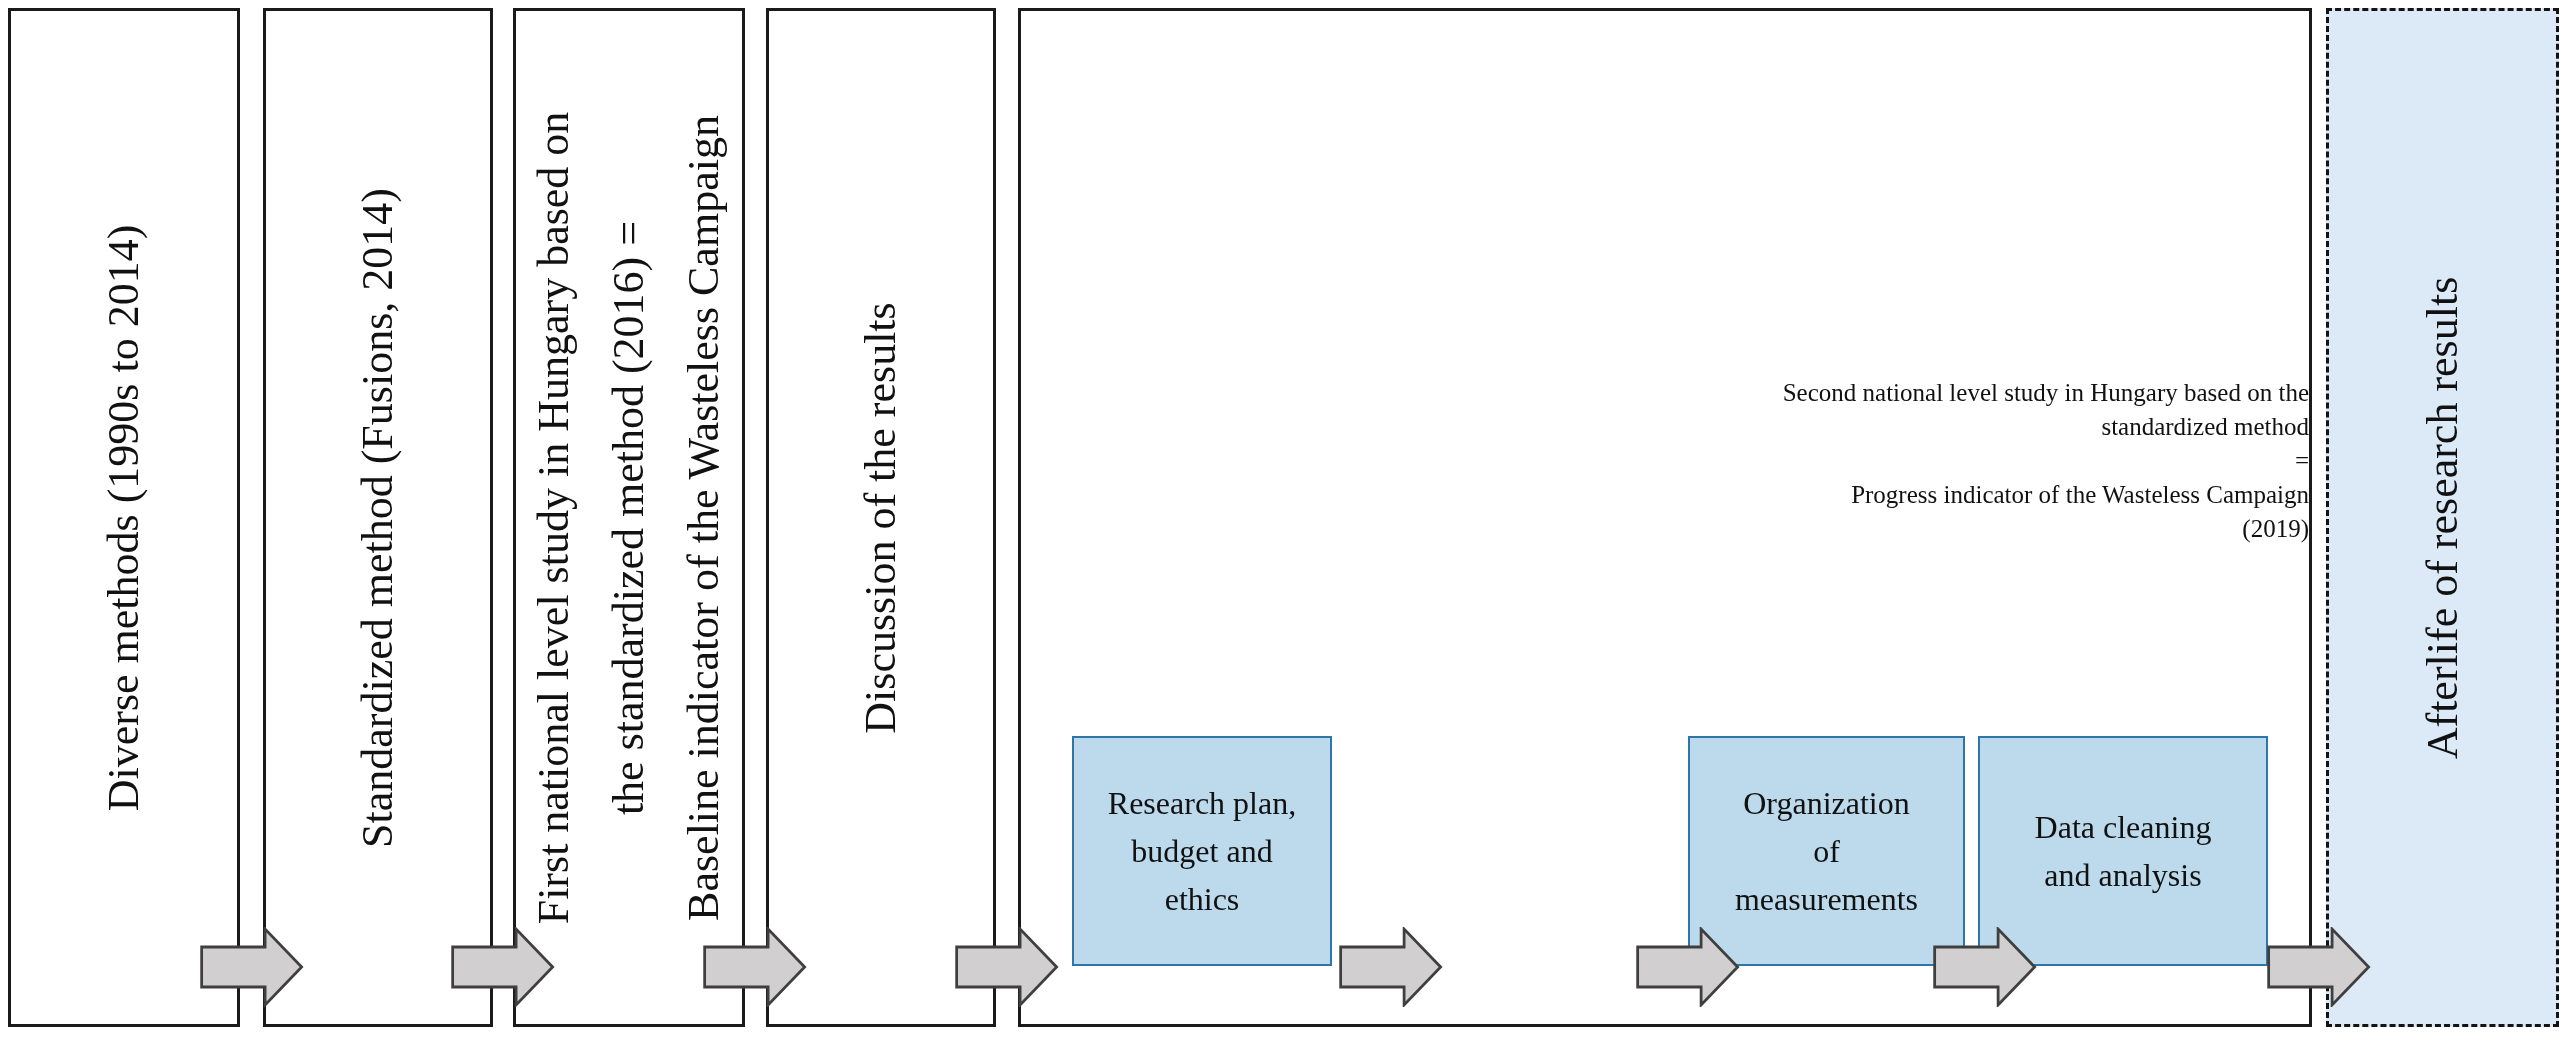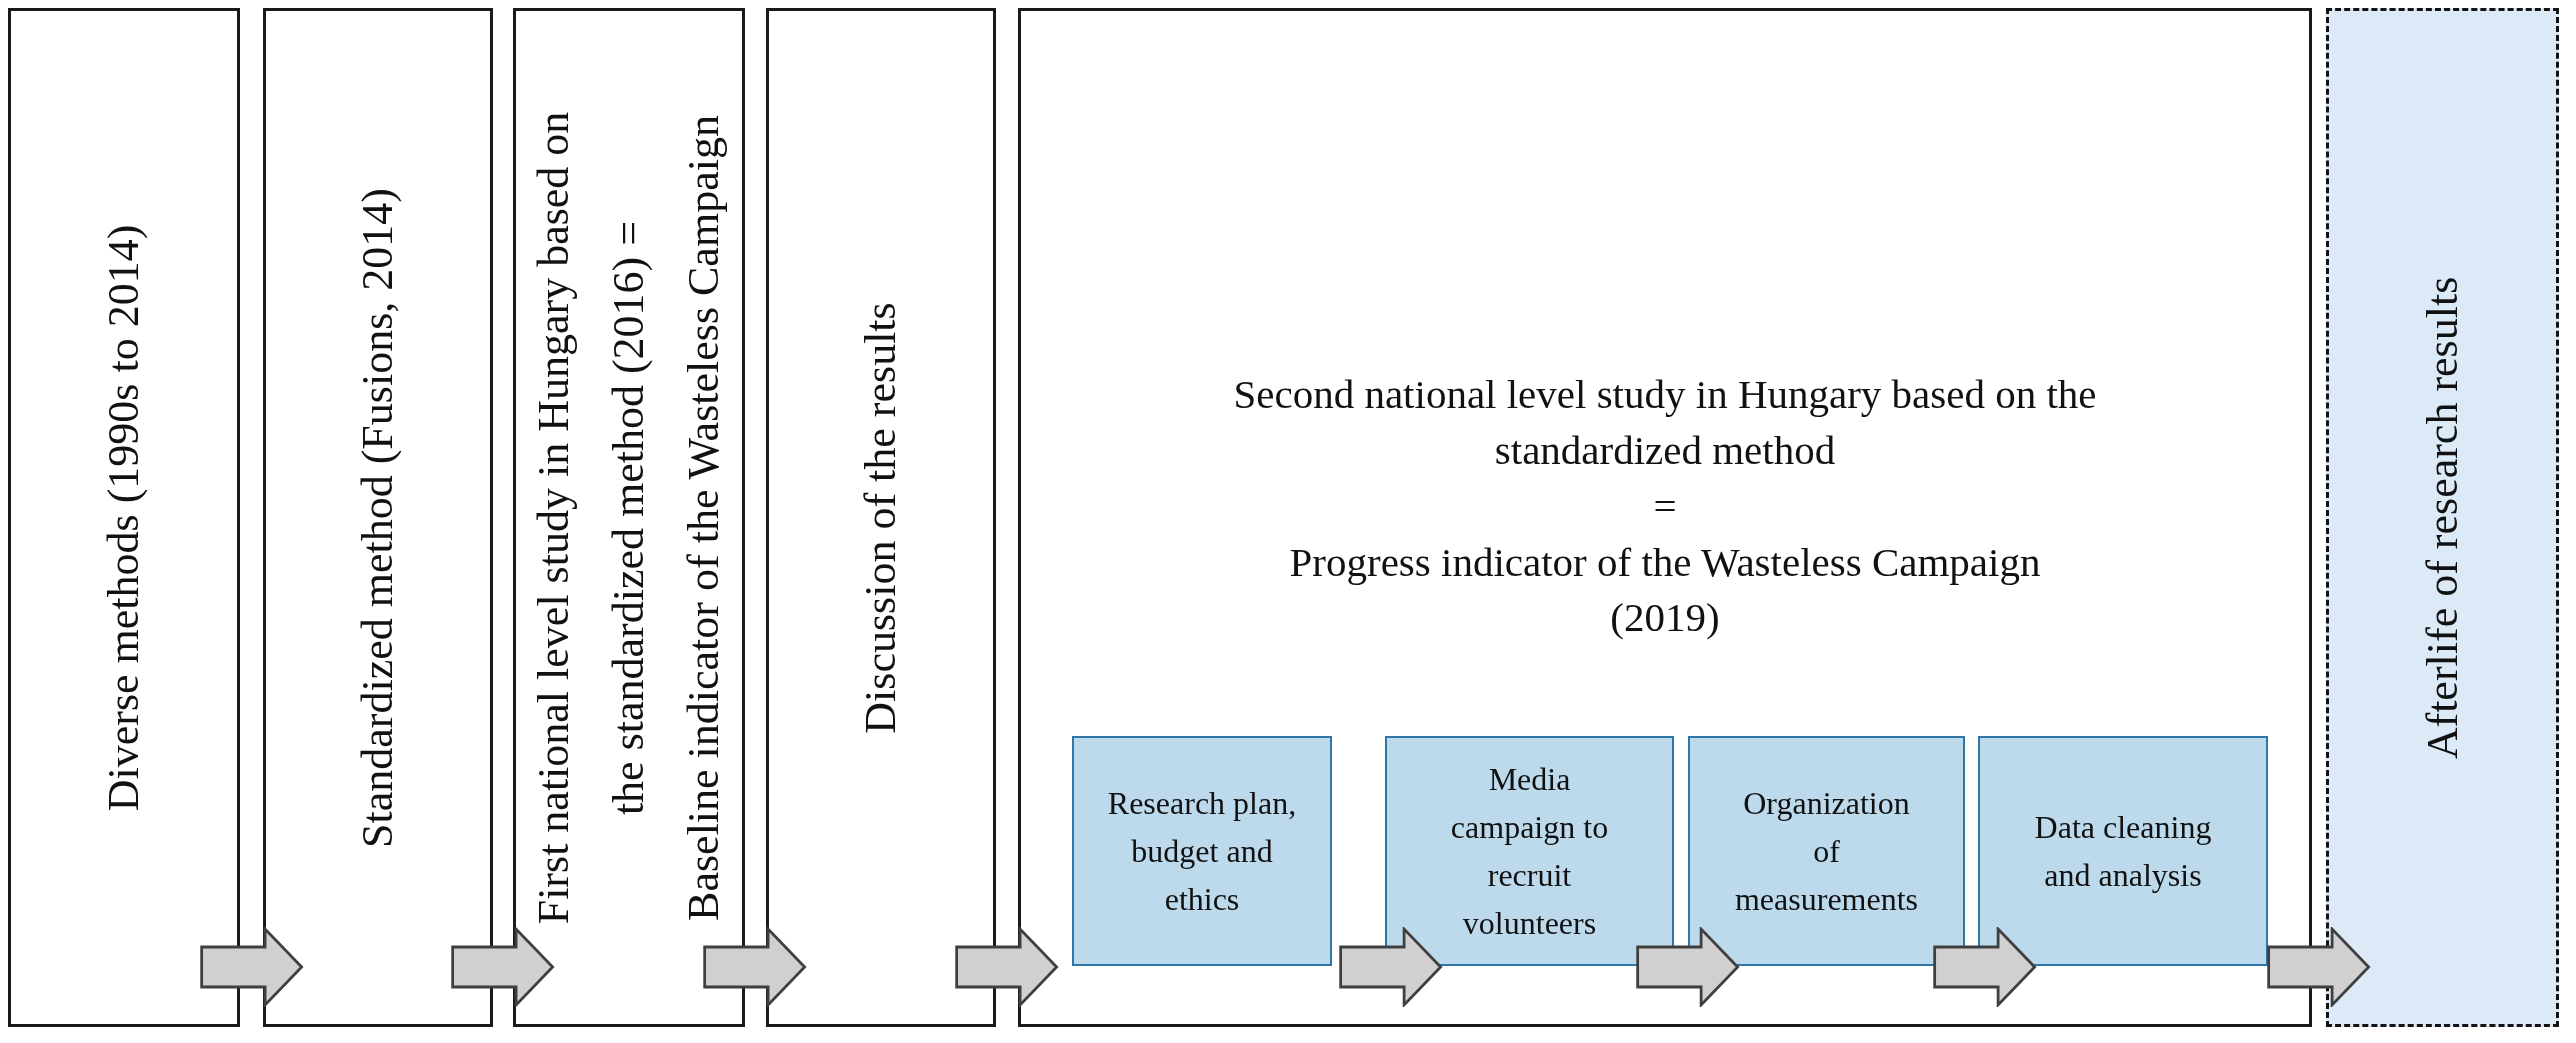--- a/index.html
+++ b/index.html
@@ -35,24 +35,24 @@
     text-align:center;
     font-size:44px;
     line-height:1.7;
     width:982px;
   }
   .rot-single{line-height:1.2;}
   #stage-5-box{left:1018px;width:1294px;}
   .stage5-label{
     position:absolute;
     left:0;width:100%;
-    top:356px;
-    text-align:center;
+    top:365px;
+    text-align:right;
     white-space:pre-line;
-    font-size:41px;
+    font-size:25px;
     line-height:1.36;
   }
   .substep{
     position:absolute;
     top:725px;height:230px;
     box-sizing:border-box;
     background:var(--substep-fill);
     border:2.8px solid var(--substep-border);
     display:flex;align-items:center;justify-content:center;
   }
@@ -117,26 +117,20 @@
 standardized method
 =
 Progress indicator of the Wasteless Campaign
 (2019)</div>
 
     <div class="substep" id="substep-1">
       <div class="substep-label">Research plan,
 budget and
 ethics</div>
     </div>
-    <div class="substep" id="substep-2">
-      <div class="substep-label">Media
-campaign to
-recruit
-volunteers</div>
-    </div>
     <div class="substep" id="substep-3">
       <div class="substep-label">Organization
 of
 measurements</div>
     </div>
     <div class="substep" id="substep-4">
       <div class="substep-label">Data cleaning
 and analysis</div>
     </div>
   </div>

